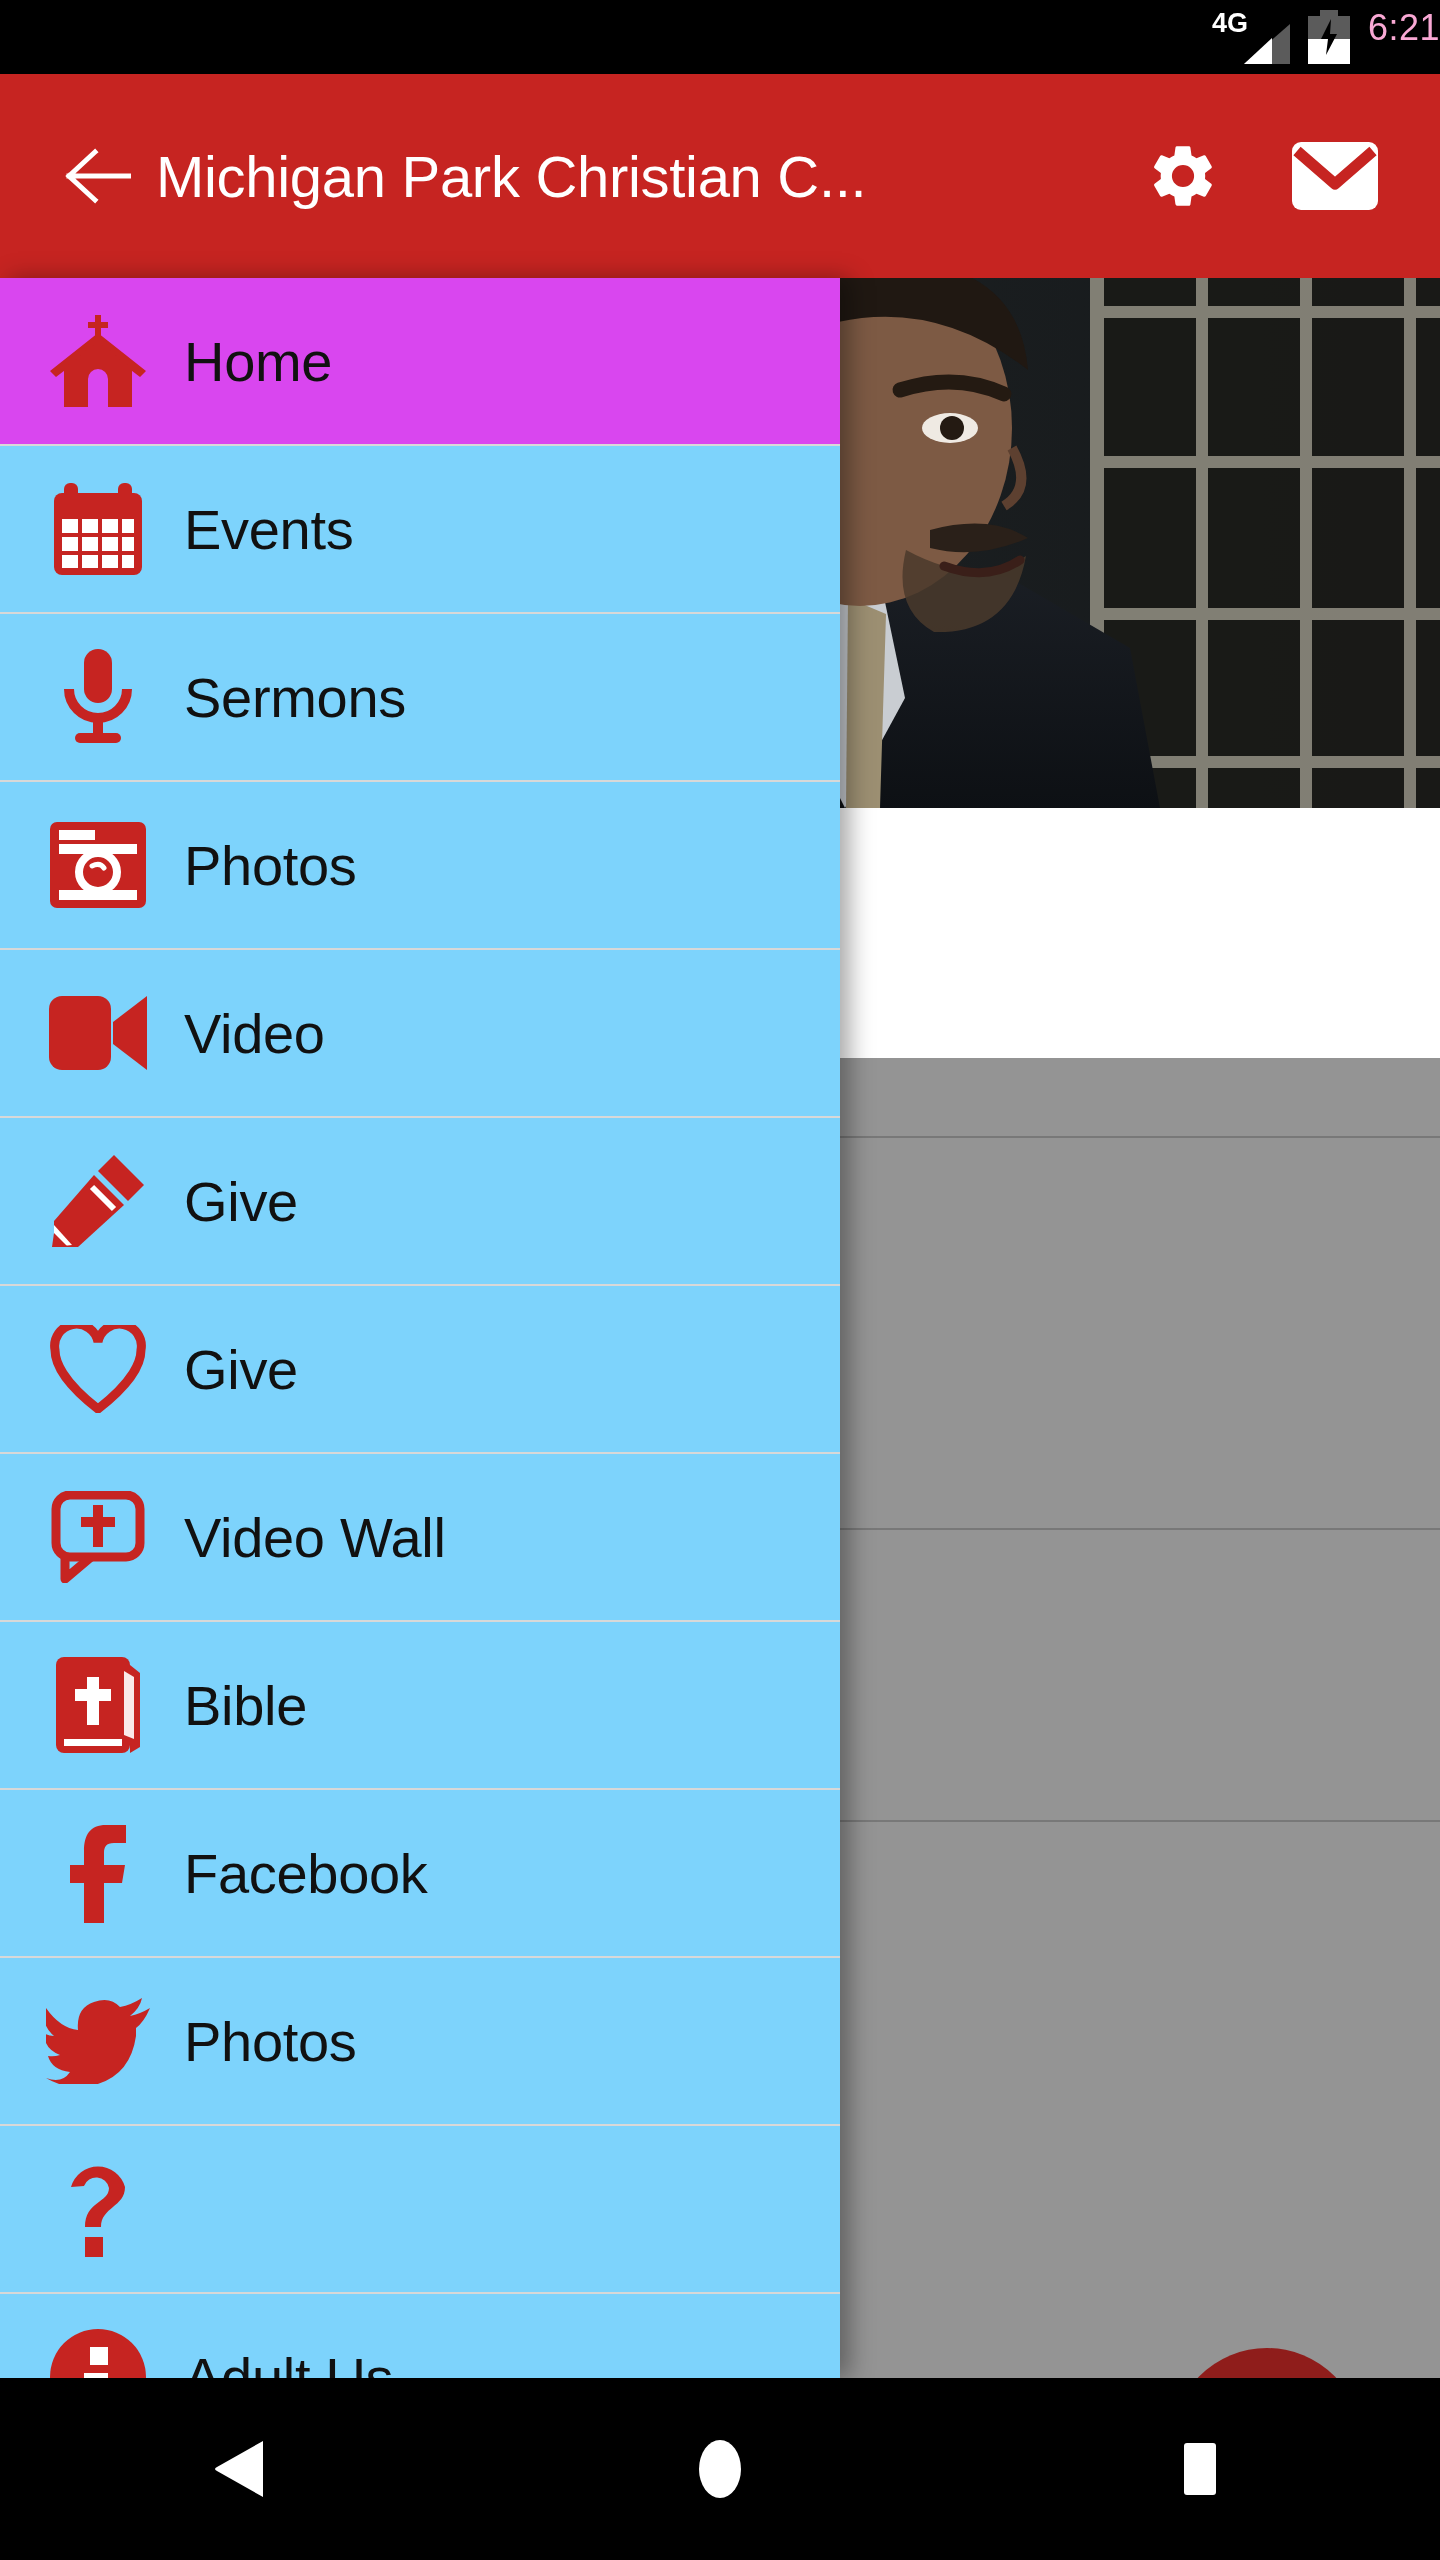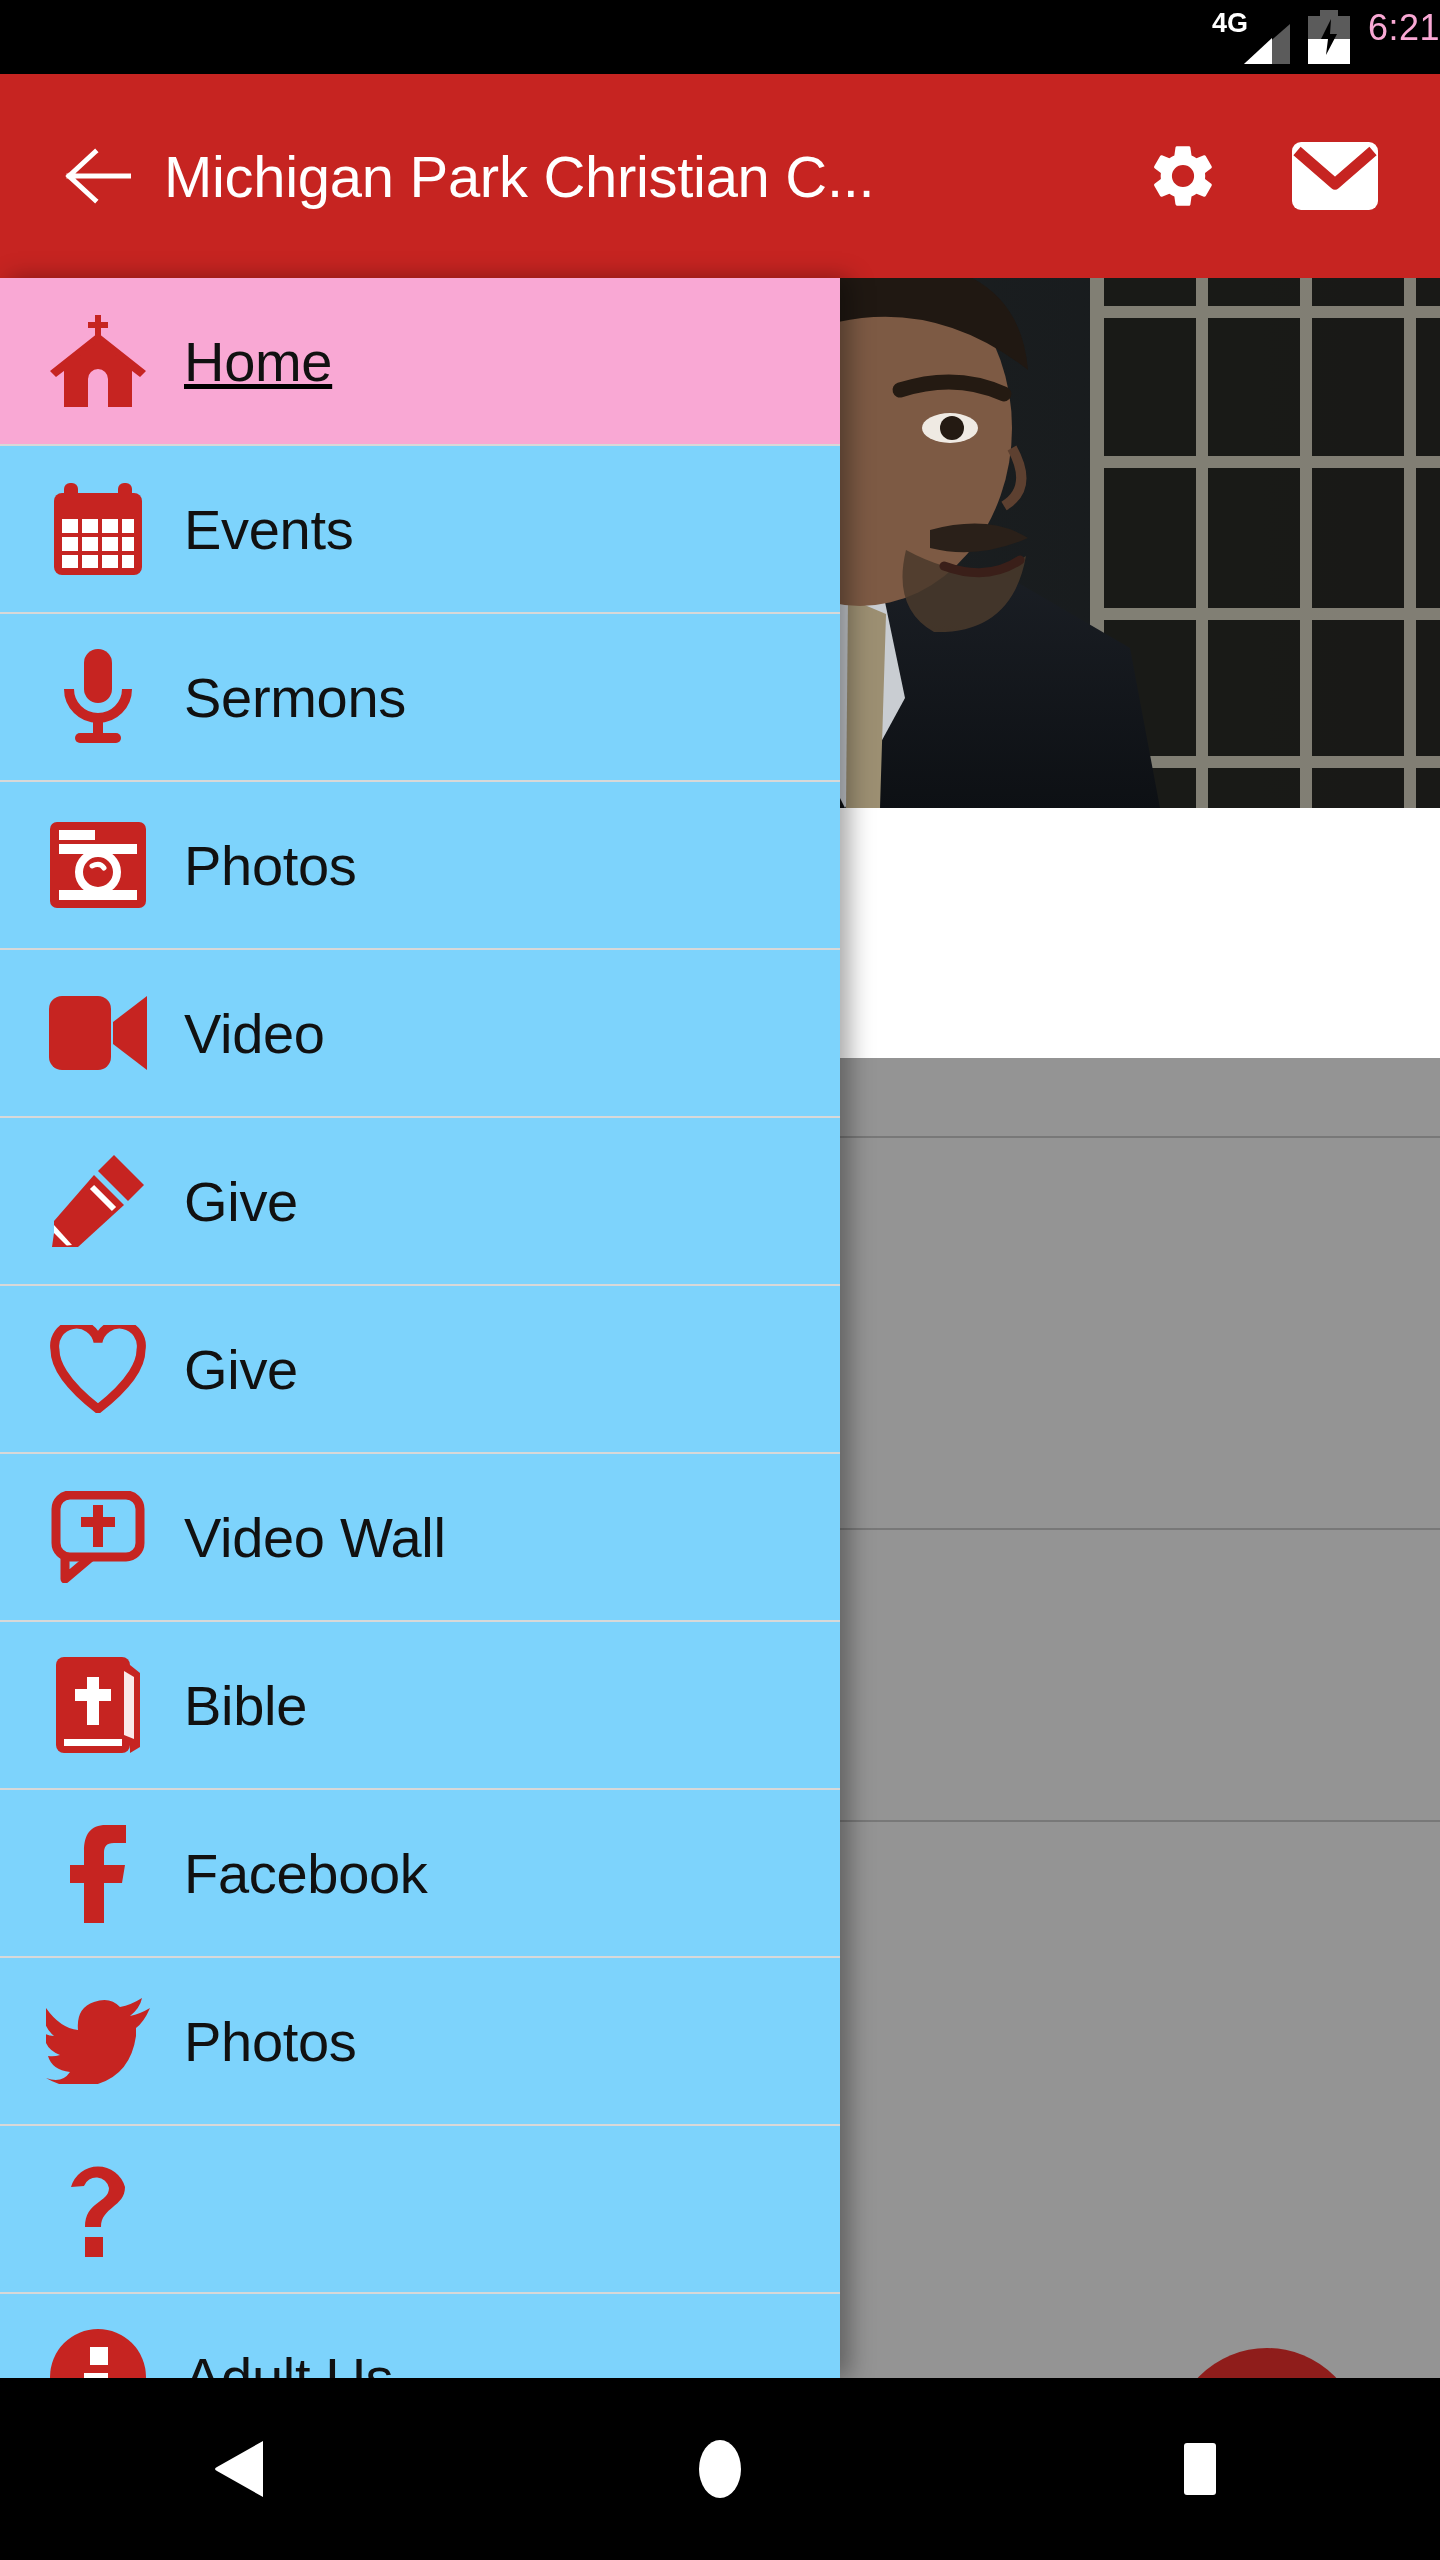--- a/index.html
+++ b/index.html
@@ -19,21 +19,21 @@
   .batt-nub { position:absolute; left:12px; top:0; width:18px; height:7px; background:#5b5b5b; }
   .batt-body { position:absolute; left:0; top:6px; width:42px; height:48px; background:#5b5b5b; overflow:hidden; }
   .batt-fill { position:absolute; left:0; bottom:0; width:42px; height:25px; background:#fff; }
   .bolt { position:absolute; left:11px; top:9px; width:20px; height:36px; }
   .sb-time { color:#f9a8d4; font-size:36px; line-height:1; font-weight:400; letter-spacing:0.5px; margin-bottom:18px; }
 
   
   #appbar { position:absolute; left:0; top:74px; width:1440px; height:204px; background:#c62421;
             display:flex; align-items:center; }
   #back-btn { width:76px; height:76px; margin-left:60px; display:flex; align-items:center; justify-content:center; }
-  #appbar-title { color:#fff; font-size:58px; font-weight:400; margin-left:28px; white-space:nowrap;
+  #appbar-title { color:#fff; font-size:58px; font-weight:400; margin-left:20px; white-space:nowrap;
                   overflow:hidden; flex:1 1 auto; letter-spacing:-0.3px; }
   .appbar-action { width:86px; height:86px; display:flex; align-items:center; justify-content:center; flex:0 0 auto; }
   #gear-btn { margin-right:66px; }
   #mail-btn { margin-right:62px; }
 
   
   #content { position:absolute; left:0; top:278px; width:1440px; height:2100px; background:#fff; overflow:hidden; }
   #hero { position:absolute; left:0; top:0; width:1440px; height:530px; overflow:hidden;
           background:#15191b; }
   #hero .photo { position:absolute; inset:0; }
@@ -48,21 +48,21 @@
 
   
   #fab { position:absolute; right:78px; top:2070px; width:190px; height:190px; border-radius:50%;
          background:#8f1d1b; display:flex; align-items:center; justify-content:center; }
 
   
   #drawer { position:absolute; left:0; top:278px; width:840px; height:2100px; background:#fff;
             box-shadow:10px 0 22px rgba(0,0,0,0.34); overflow:hidden; }
   .nav-item { position:relative; display:flex; align-items:center; height:168px; background:#7dd3fc;
               border-bottom:2px solid #d8d8d8; padding-left:36px; }
-  .nav-item.selected { background:#f9a8d4;text-decoration:underline; }
+  .nav-item.selected { background:#d946ef; }
   .nav-ico { width:124px; height:110px; display:flex; align-items:center; justify-content:center; flex:0 0 auto; }
   .nav-label { font-size:56px; color:#111; margin-left:24px; letter-spacing:-0.3px; white-space:nowrap; }
 
   
   #navbar { position:absolute; left:0; bottom:0; width:1440px; height:182px; background:#000;
             display:flex; align-items:center; justify-content:space-around; }
   .nav-btn { width:120px; height:120px; display:flex; align-items:center; justify-content:center; }
 </style>
 </head>
 <body>

